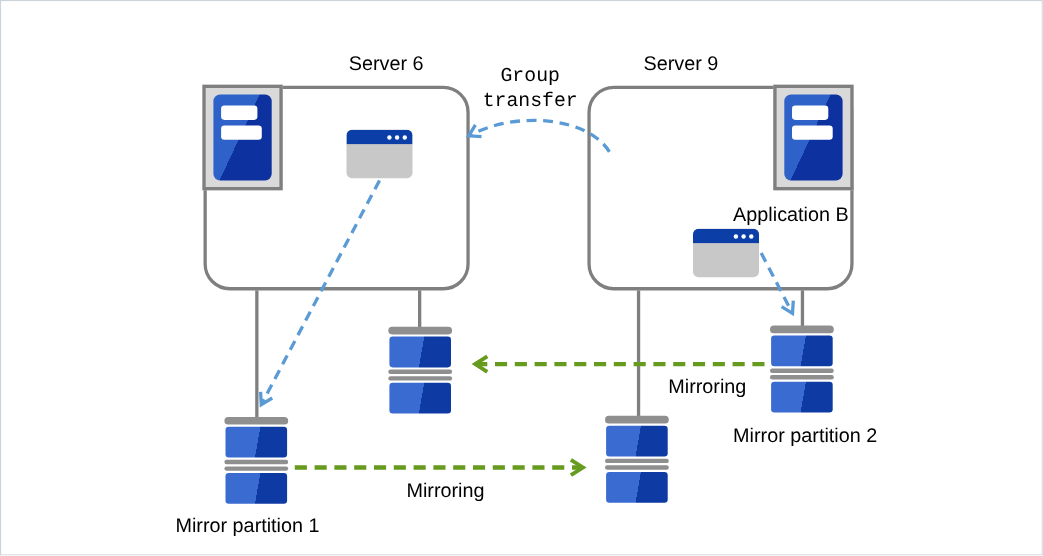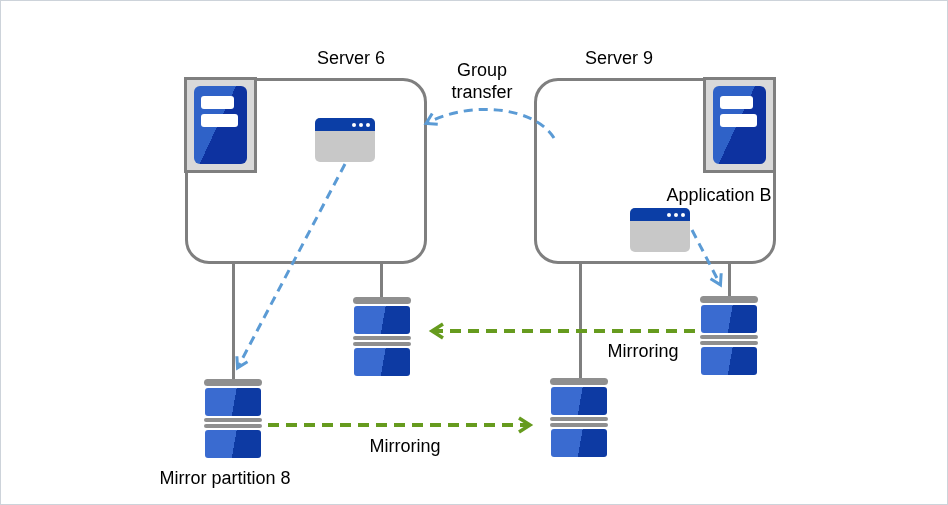--- a/index.html
+++ b/index.html
@@ -45,21 +45,21 @@
   .disk-thin{width:58px;height:4px;border-radius:2px;background:#8F8F8F;}
   .disk-seg{
     width:56px;height:28px;border-radius:3px;
     background:linear-gradient(100deg,#3A6BD0 52%,#0D3AA3 52%);
   }
 
   .label{
     position:absolute;font-size:18px;line-height:22px;color:#000;
     text-align:center;z-index:6;white-space:nowrap;
   }
-  .label.wrap{white-space:normal;}
+  .label.wrap{white-space:normal;font-family:Liberation Mono, monospace;}
 </style>
 </head>
 <body>
 
 <div class="canvas">
 
   <svg class="arrows" viewBox="0 0 948 505">
     <defs>
       <marker id="chevBlue" markerWidth="18" markerHeight="18" refX="12" refY="9" orient="auto" markerUnits="userSpaceOnUse">
         <path d="M 3,3 L 13,9 L 3,15" fill="none" stroke="#5B9BD5" stroke-width="3"></path>
@@ -146,16 +146,17 @@
 
   <div class="disk" style="left:699px;top:295px">
     <div class="disk-cap"></div>
     <div class="disk-seg"></div>
     <div class="disk-thin"></div>
     <div class="disk-thin"></div>
     <div class="disk-seg"></div>
   </div>
 
   <div class="label" style="left:572px;top:339px;width:140px">Mirroring</div>
+  <div class="label" style="left:631px;top:384px;width:200px">Mirror partition 2</div>
   <div class="label" style="left:334px;top:434px;width:140px">Mirroring</div>
-  <div class="label" style="left:124px;top:466px;width:200px">Mirror partition 8</div>
+  <div class="label" style="left:124px;top:466px;width:200px">Mirror partition 1</div>
 
 </div>
 
 </body></html>

